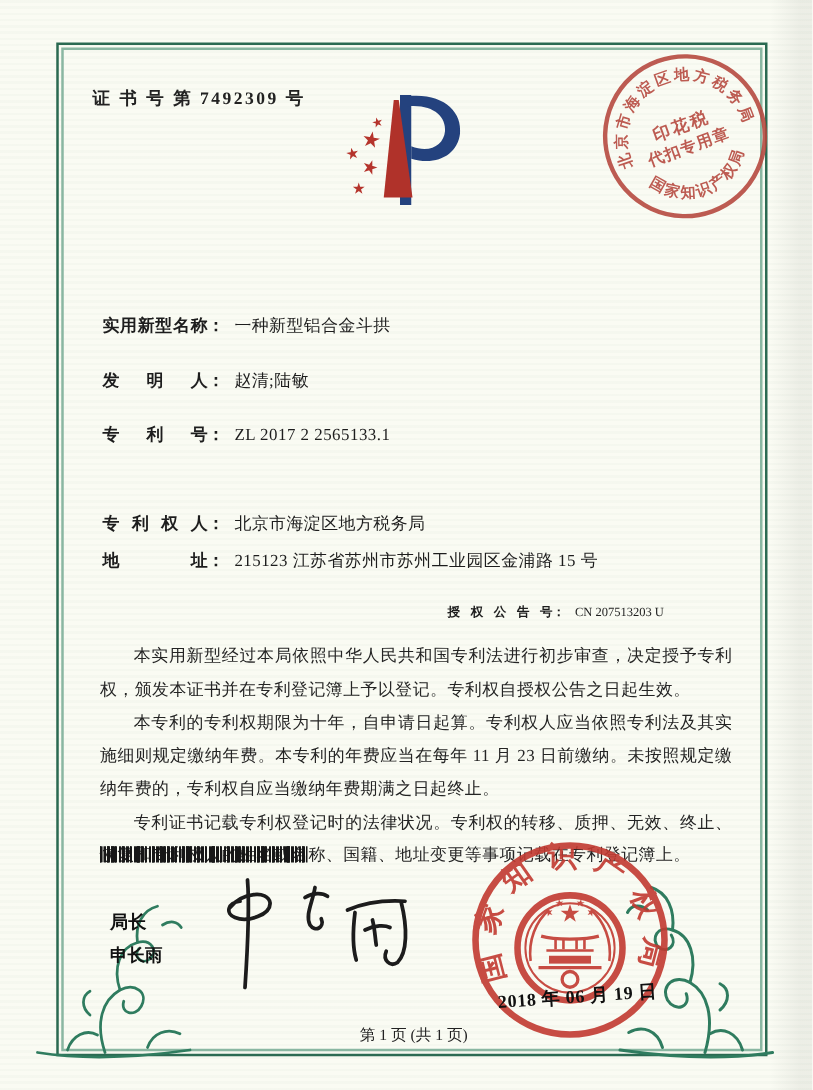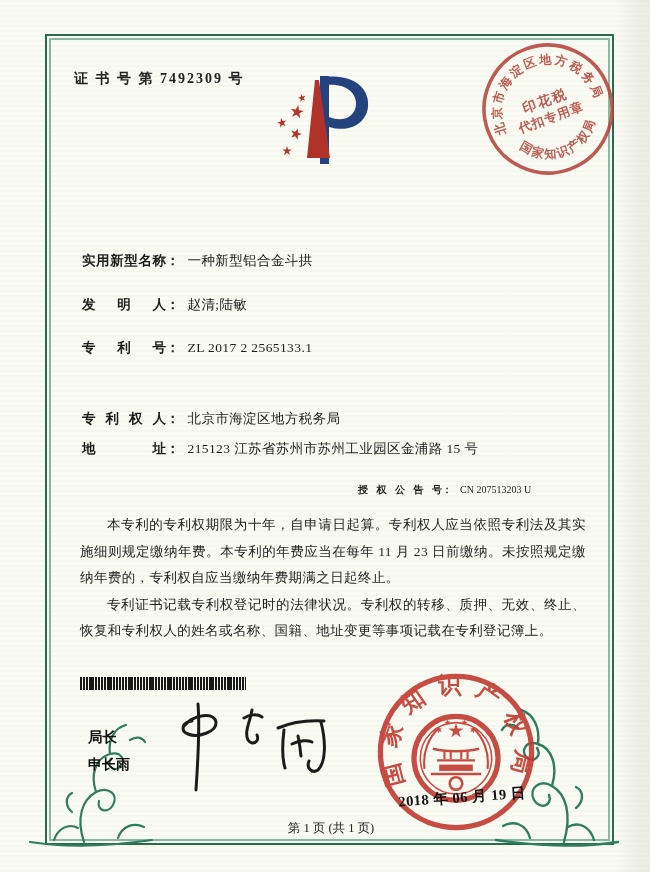--- a/index.html
+++ b/index.html
@@ -123,20 +123,21 @@
     <span class="lbl">专利权人</span><span>：</span><span class="val">北京市海淀区地方税务局</span>
   </div>
   <div class="field r6">
     <span class="lbl">地址</span><span>：</span><span class="val">215123 江苏省苏州市苏州工业园区金浦路 15 号</span>
   </div>
   <div class="gazette">
     <span class="lbl">授权公告号</span><span>：</span><span class="val">CN 207513203 U</span>
   </div>
 
   <div class="bodytext">
+    <p>本实用新型经过本局依照中华人民共和国专利法进行初步审查，决定授予专利权，颁发本证书并在专利登记簿上予以登记。专利权自授权公告之日起生效。</p>
     <p>本专利的专利权期限为十年，自申请日起算。专利权人应当依照专利法及其实施细则规定缴纳年费。本专利的年费应当在每年 11 月 23 日前缴纳。未按照规定缴纳年费的，专利权自应当缴纳年费期满之日起终止。</p>
     <p>专利证书记载专利权登记时的法律状况。专利权的转移、质押、无效、终止、恢复和专利权人的姓名或名称、国籍、地址变更等事项记载在专利登记簿上。</p>
   </div>
 
   <div class="barcode"></div>
 
   <div class="role">局长</div>
   <div class="signer">申长雨</div>
 
   <svg class="signature" width="200" height="118" viewBox="0 0 200 118">

